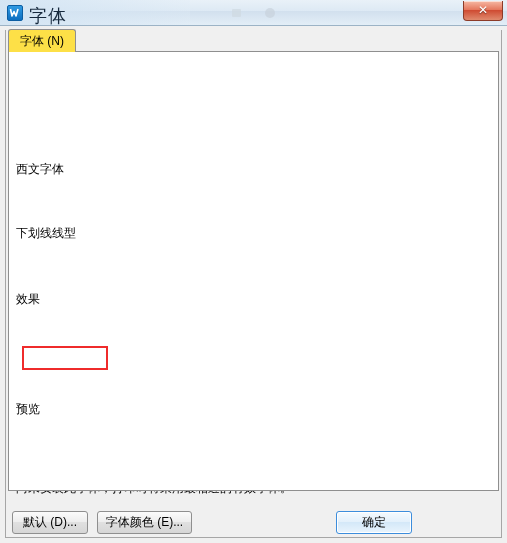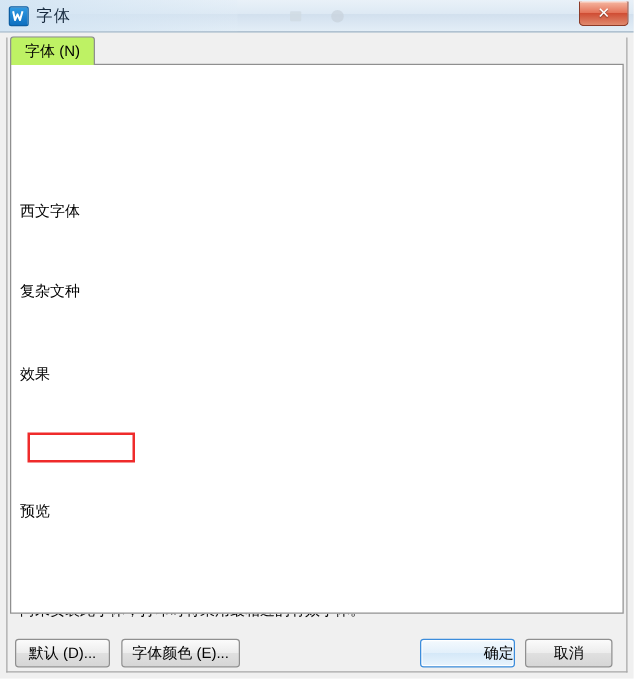--- a/index.html
+++ b/index.html
@@ -32,21 +32,21 @@
     position: absolute; left: 7px; top: 5px;
     width: 16px; height: 16px;
     background: linear-gradient(to bottom, #2f9ae2, #0e6fc0);
     border: 1px solid #0b5ea3;
     border-radius: 2px;
     box-sizing: border-box;
   }
   .tb-icon svg { position: absolute; left: 1px; top: 1px; }
   .tb-title {
     position: absolute; left: 29px; top: 4px;
-    font-size: 13px; color: #16293d;
+    font-size: 18px; color: #16293d;
     letter-spacing: 1px;
   }
   .tb-ghost1 {
     position: absolute; left: 232px; top: 9px;
     width: 9px; height: 8px;
     background: #cfd9e2; opacity: .75; border-radius: 1px;
   }
   .tb-ghost2 {
     position: absolute; left: 265px; top: 8px;
     width: 10px; height: 10px;
@@ -89,21 +89,21 @@
     line-height: 21px;
     border: 1px solid #8f8f8f;
     border-bottom: none;
     border-radius: 3px 3px 0 0;
     box-sizing: border-box;
     cursor: pointer;
     white-space: nowrap;
   }
   .tab.active {
     left: 0; top: 0; height: 23px; line-height: 23px;
-    background: #bef264;
+    background: #fde047;
     border-color: #8f8f8f;
     z-index: 3;
   }
   .tab.inactive {
     left: 66px;
     background: linear-gradient(to bottom, #f4f4f4, #dfdfdf);
     color: #1a1a1a;
     z-index: 2;
   }
   .tabpage {
@@ -415,21 +415,21 @@
     <span>常规</span>
     <span class="arrow"></span>
   </div>
 
   <div class="lbl" style="left:370px; top:182px;">字号 (Z):</div>
   <div class="combo" style="left:368px; top:198px; width:119px;">
     <span>小四</span>
     <span class="arrow"></span>
   </div>
 
-  <div class="group-title" style="left:16px; top:225px;">复杂文种</div>
+  <div class="group-title" style="left:16px; top:225px;">下划线线型</div>
   <div class="group-line" style="left:72px; top:232px; width:415px;"></div>
 
   <div class="lbl" style="left:28px; top:244px;">字体颜色 (C):</div>
   <div class="btncombo" style="left:24px; top:260px; width:100px;">
     <span>自动</span>
     <span class="arrow"></span>
   </div>
 
   <div class="lbl" style="left:134px; top:244px;">下划线线型 (U):</div>
   <div class="btncombo" style="left:130px; top:260px; width:100px;">
@@ -493,16 +493,15 @@
   <div class="previewbox" style="left:26px; top:421px; width:463px; height:55px;">
     <div class="pv-text" style="top:20px;"><span>WPS</span><sup>让办公更轻松</sup></div>
     <div class="pv-rule" style="left:0px; top:36px; width:112px;"></div>
     <div class="pv-rule" style="right:0px; top:36px; width:115px;"></div>
   </div>
 
   <div class="pv-note" style="left:16px; top:480px;">尚未安装此字体，打印时将采用最相近的有效字体。</div>
 
   <div class="btn" style="left:12px; top:511px; width:76px;">默认 (D)...</div>
   <div class="btn" style="left:97px; top:511px; width:95px;">字体颜色 (E)...</div>
-  <div class="btn primary" style="left:336px; top:511px; width:76px;text-align:right;">确定</div>
-  <div class="btn" style="left:420px; top:511px; width:70px;">取消</div>
+  <div class="btn primary" style="left:336px; top:511px; width:76px;">确定</div>
 
 </div>
 
 </body></html>

